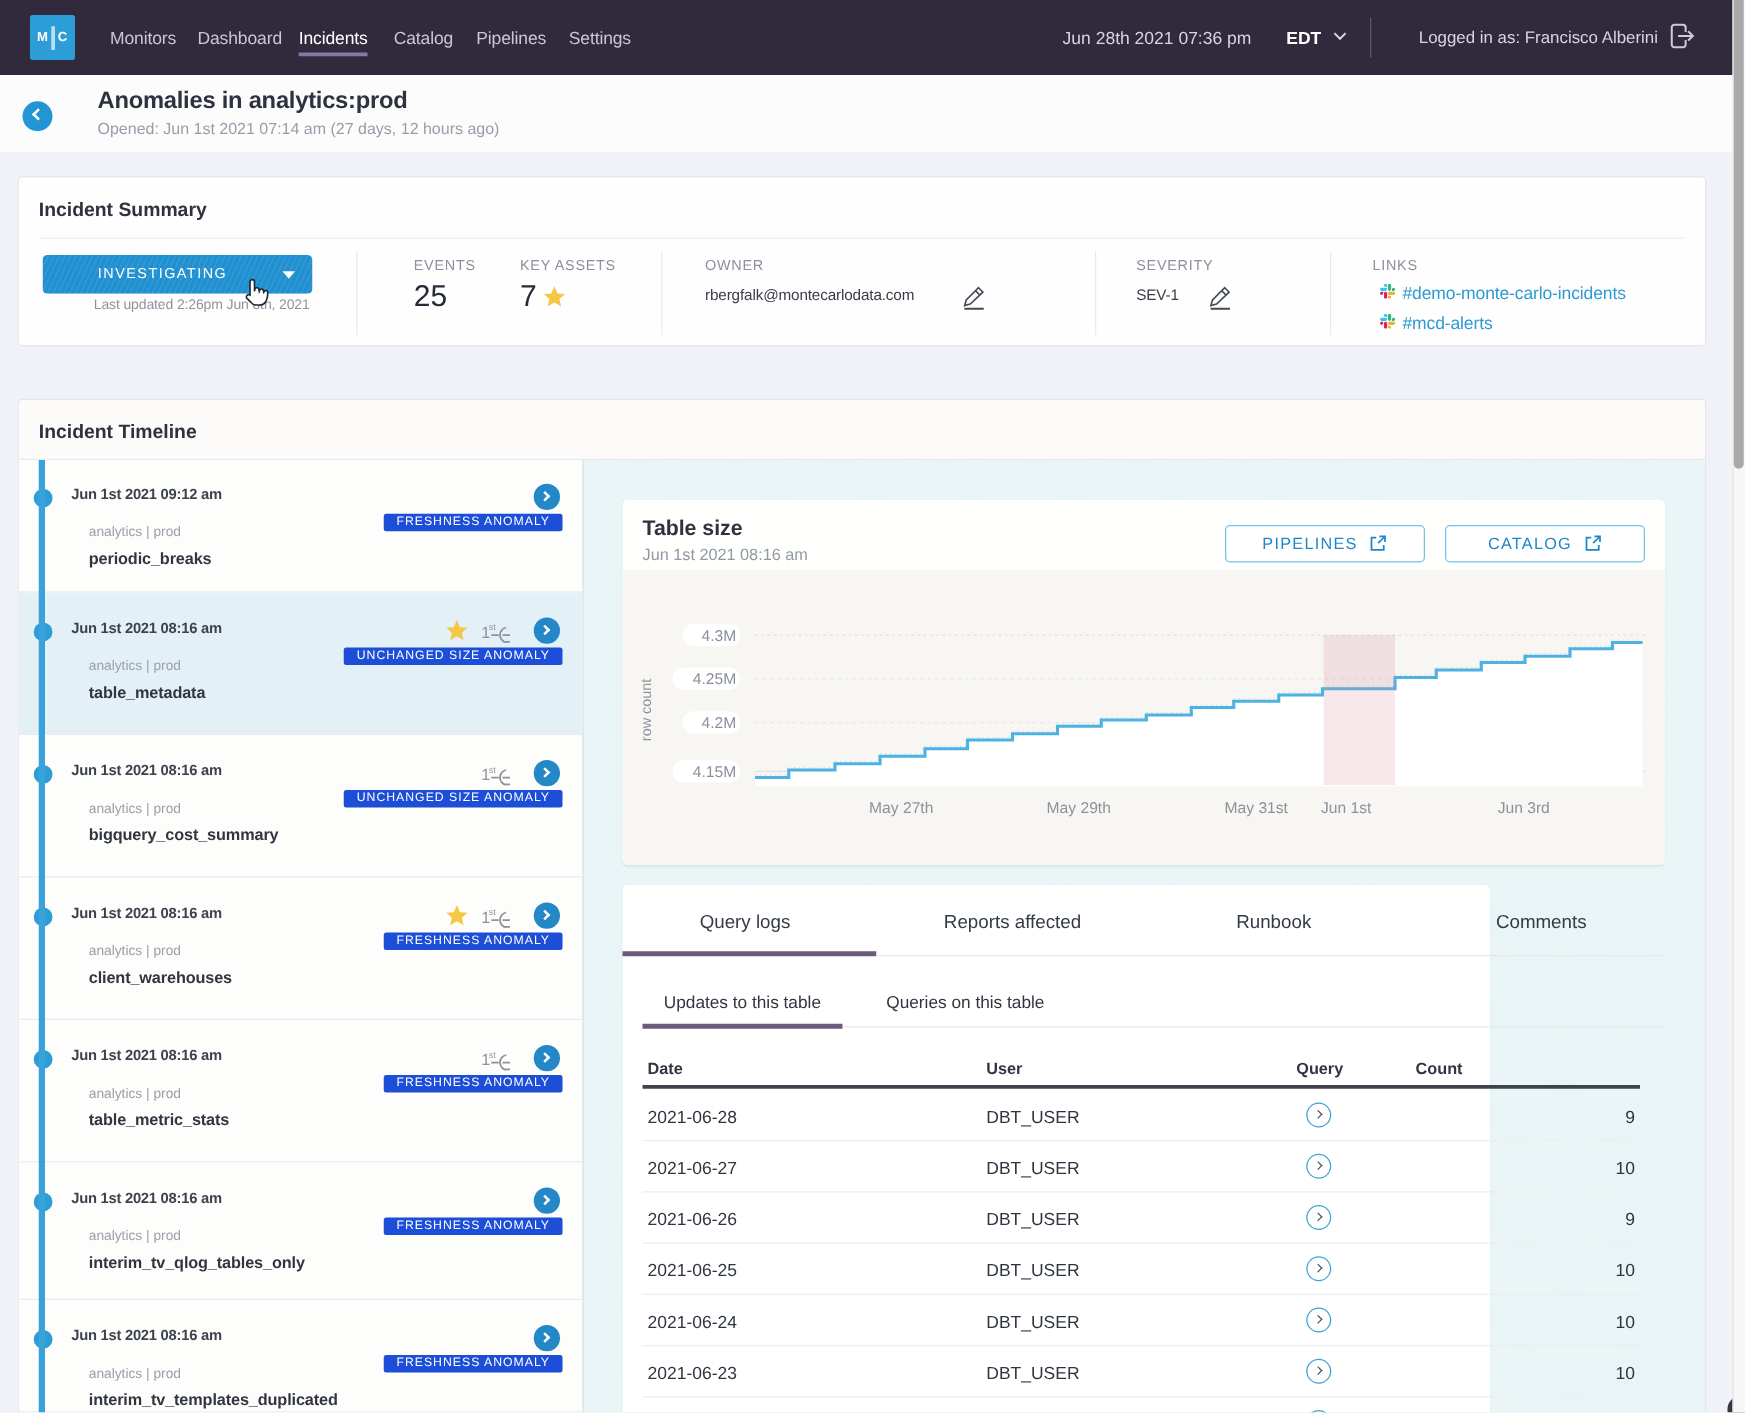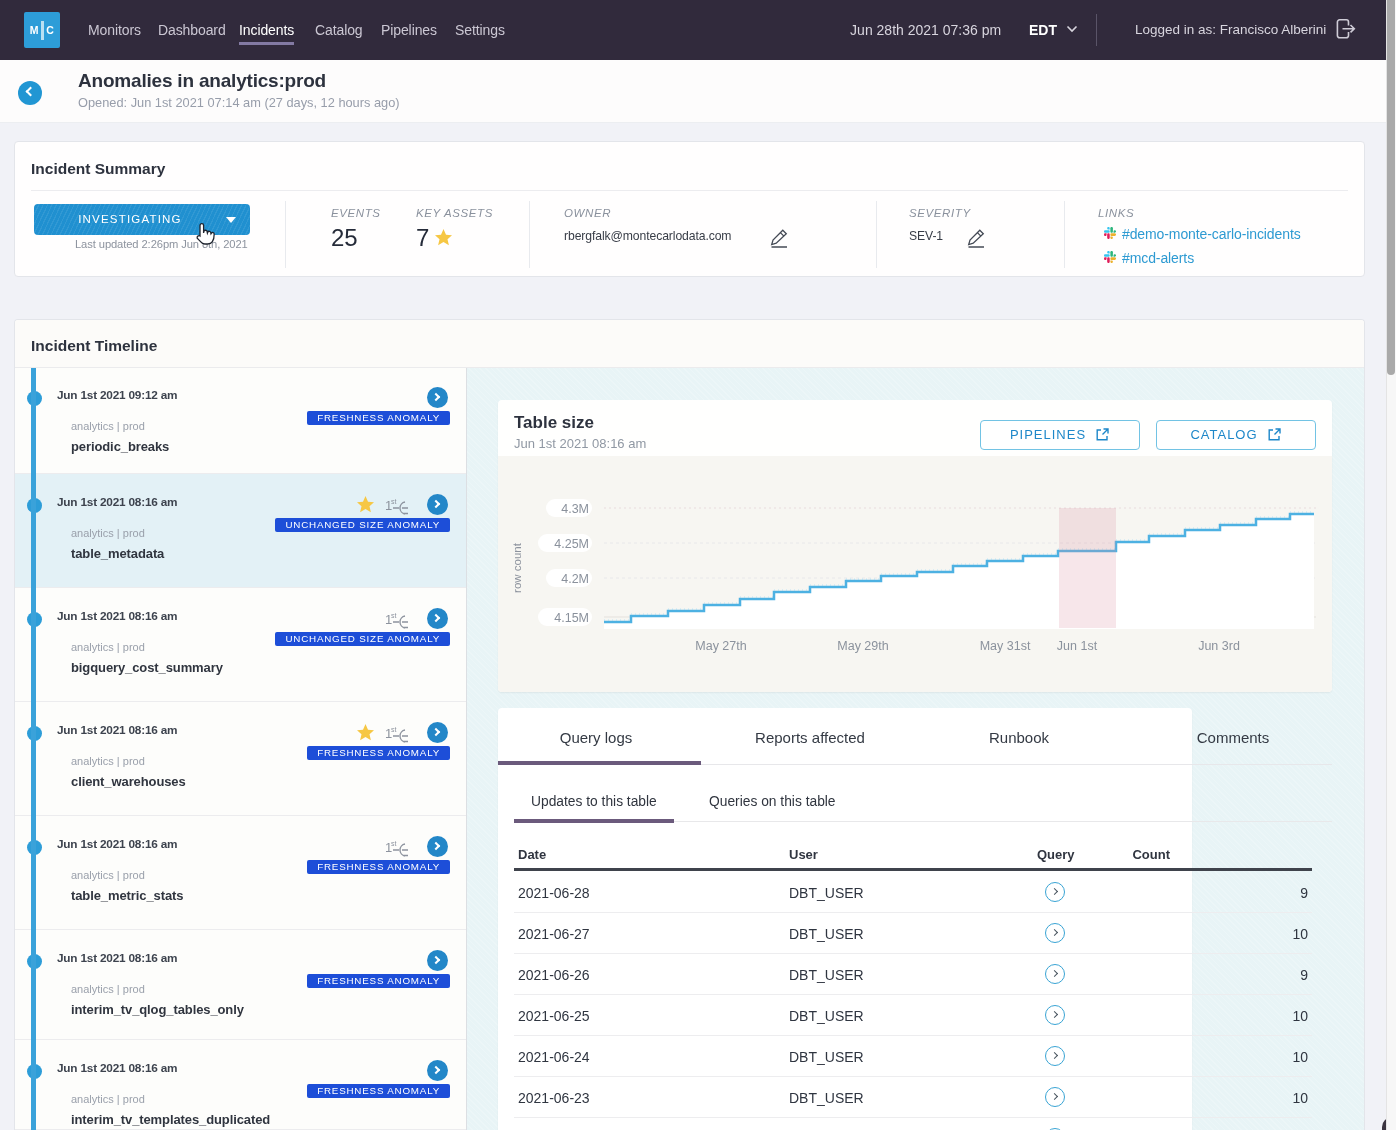--- a/index.html
+++ b/index.html
@@ -29,21 +29,21 @@
 
 #sumcard { position:absolute; left:14px; top:141px; width:1351px; height:136px; background:#fffefe; border:1px solid #e3e5ea; border-radius:4px; }
 .cardtitle { font-size:15.5px; font-weight:bold; color:#2d323e; }
 #sumtitle { position:absolute; left:16px; top:18px; }
 #sumdiv { position:absolute; left:16px; top:48px; right:16px; height:1px; background:#ececef; }
 #invbtn { position:absolute; left:19px; top:62px; width:216px; height:31px; border-radius:4px; background:#2090d0;
   background-image:repeating-linear-gradient(115deg, rgba(255,255,255,0.08) 0 1.2px, rgba(255,255,255,0) 1.2px 4px);
   color:#fff; font-size:11.5px; letter-spacing:1.2px; text-align:center; line-height:31px; padding-right:24px; }
 #invcaret { position:absolute; left:192px; top:13px; width:0; height:0; border-left:5px solid transparent; border-right:5px solid transparent; border-top:6px solid #fff; }
 #lastupd { position:absolute; left:60px; top:96px; font-size:11.2px; letter-spacing:-0.1px; color:#8d939e; }
-.collabel { font-size:11.5px; letter-spacing:0.6px; color:#8a919d;font-style:italic; }
+.collabel { font-size:11.5px; letter-spacing:0.6px; color:#8a919d; }
 .vdiv { position:absolute; width:1px; background:#e8eaee; top:59px; height:67px; }
 .bignum { font-size:24px; color:#252b39; }
 .fieldval { font-size:12.2px; letter-spacing:-0.1px; color:#383d47; }
 .slacklink { font-size:14px; letter-spacing:-0.1px; color:#2d9ad2; }
 
 
 #tlcard { position:absolute; left:14px; top:319px; width:1351px; height:811px; background:#fdfdfc; border:1px solid #e3e5ea; border-radius:4px 4px 0 0; border-bottom:none; overflow:hidden; }
 #tlhead { position:absolute; left:0; top:0; width:100%; height:48px; background:#fcfbf9; border-bottom:1px solid #ebebed; }
 #tltitle { position:absolute; left:16px; top:17px; }
 #tlleft { position:absolute; left:0; top:48px; width:451px; height:763px; background:#fdfdfb; }

